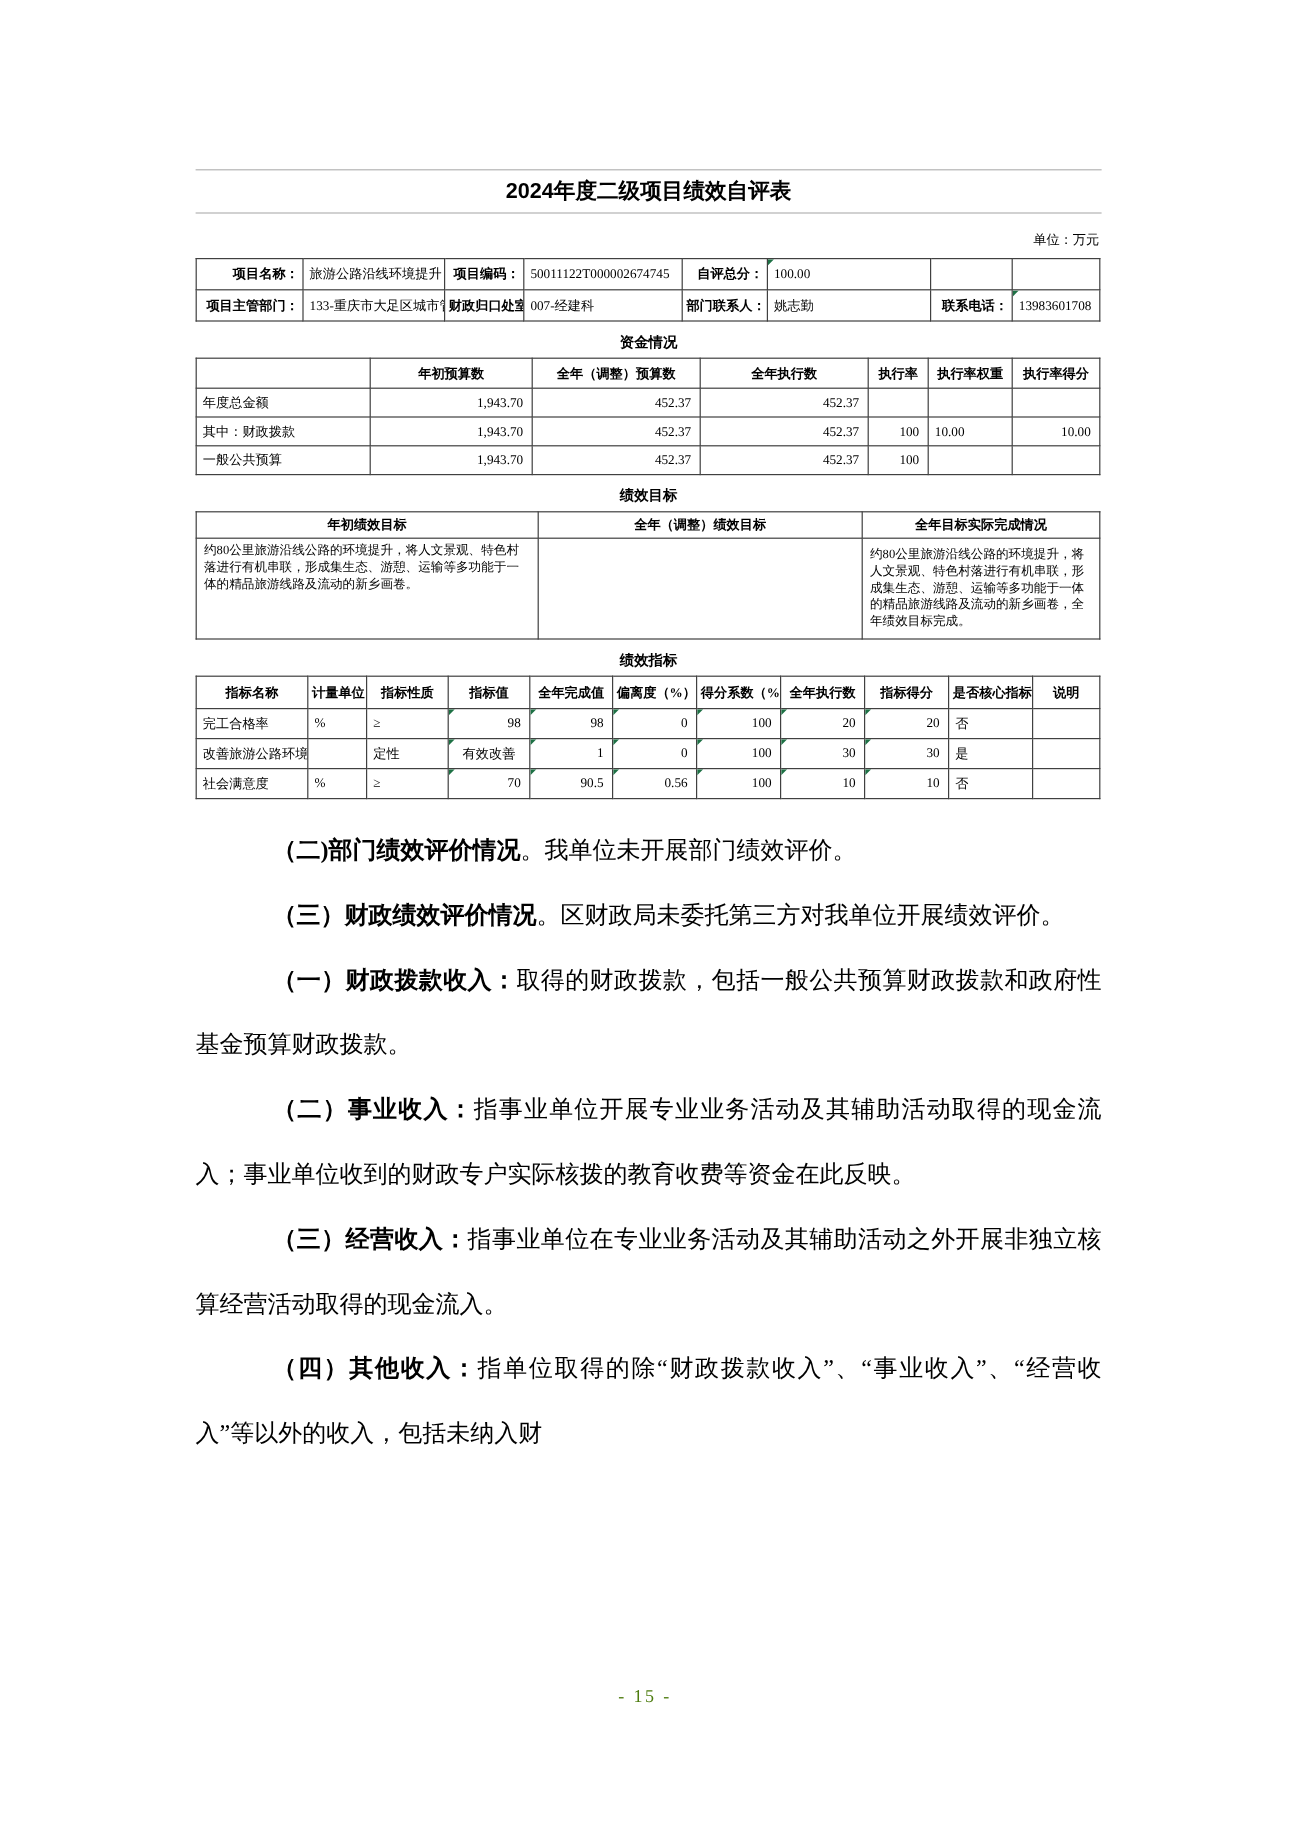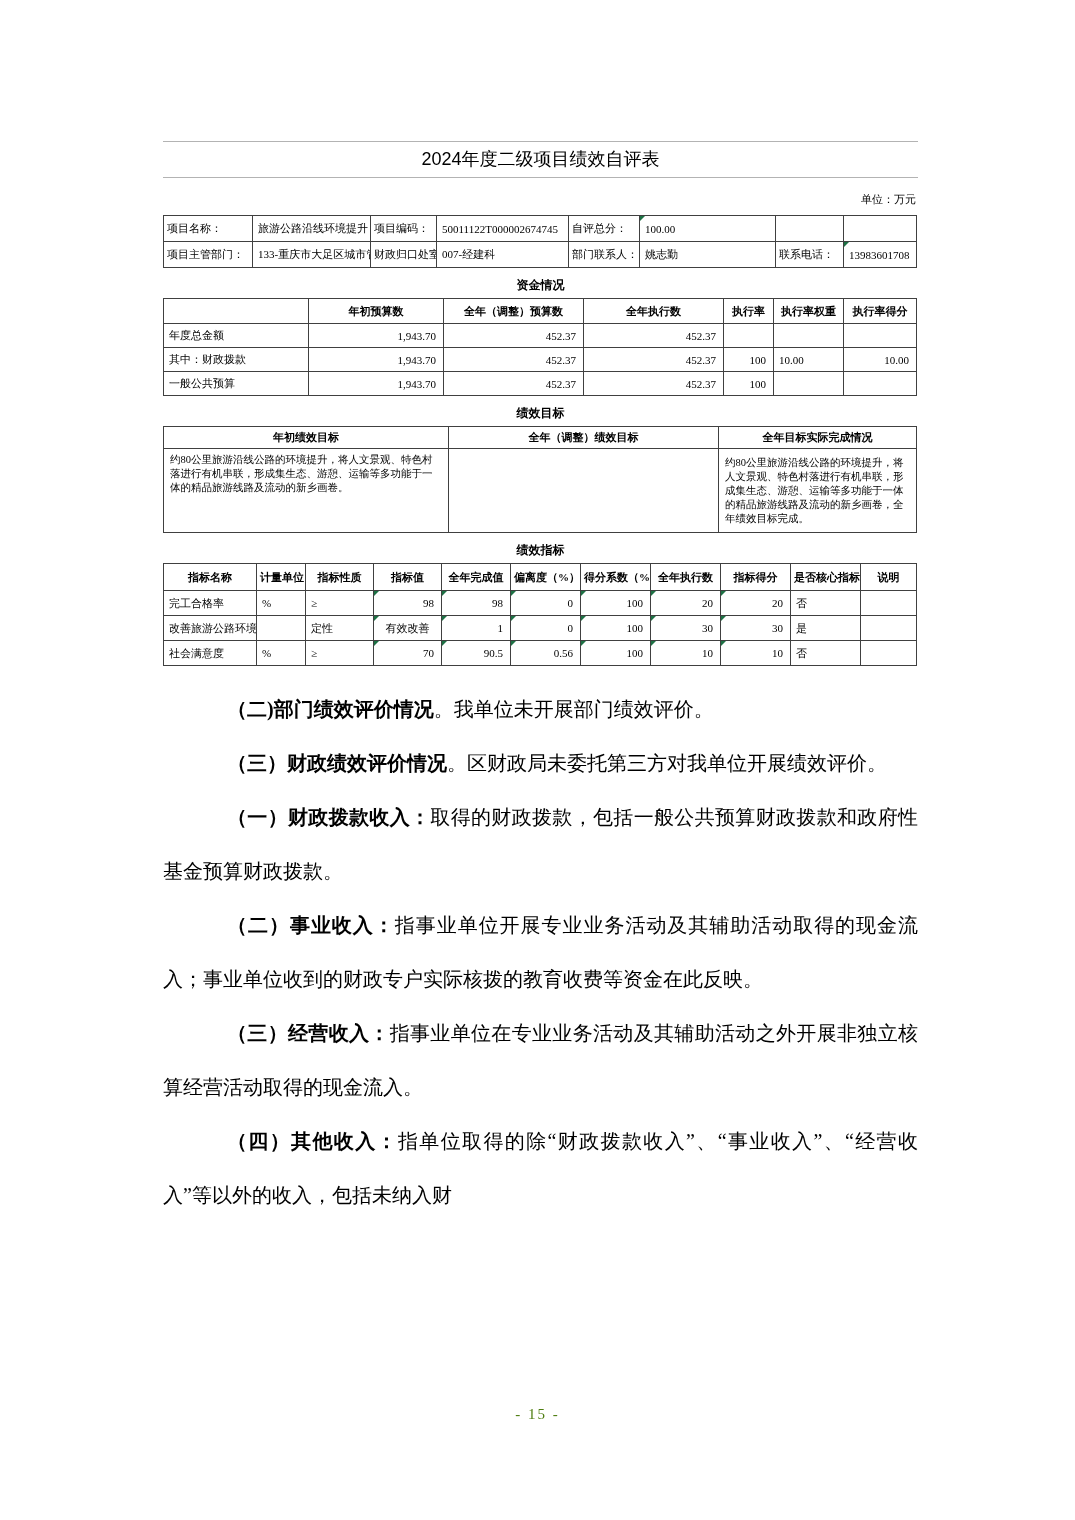--- a/index.html
+++ b/index.html
@@ -8,39 +8,39 @@
     width:1075px; height:1520px; position:relative; overflow:hidden;
     color:#000; font-family:"Liberation Serif","DejaVu Serif",serif;
   }
   .page { position:absolute; left:163px; top:0; width:755px; }
 
   .rule { height:1px; background:#b3b3b3; }
   .rule-top { margin-top:141px; }
 
   .doc-title {
     text-align:center; font-family:"Liberation Sans","DejaVu Sans",sans-serif;
-    font-weight:normal; font-size:18px; line-height:20px; padding:7px 0 8px 0;
+    font-weight:bold; font-size:18px; line-height:20px; padding:7px 0 8px 0;
   }
   .unit-note { text-align:right; font-size:11px; margin:14px 2px 8px 0; }
 
   .sec-title {
     text-align:center; font-weight:bold; font-size:12px;
     font-family:"Liberation Sans","DejaVu Sans",sans-serif;
     margin:9px 0 4px 0;
   }
 
   table { border-collapse:collapse; width:753px; table-layout:fixed; font-size:11px; }
   td {
     border:1px solid #404040; overflow:hidden; white-space:nowrap;
     padding:0 3px; position:relative; height:25px;
   }
   tr.head td { font-weight:bold; text-align:center; }
 
   .info-table td { height:26px; }
-  .lbl { font-weight:normal; text-align:left; padding-right:3px; }
+  .lbl { font-weight:bold; text-align:right; padding-right:3px; }
   .val { text-align:left; padding-left:5px; }
 
   .funds-table td { height:24px;border-radius:12px; }
   .funds-table tr.head td { height:25px; }
 
   .num { text-align:right; padding-right:7px; }
   .txt { text-align:left; padding-left:5px; }
   .ctr { text-align:center; }
 
   .targets-table tr.head td { height:22px; }

